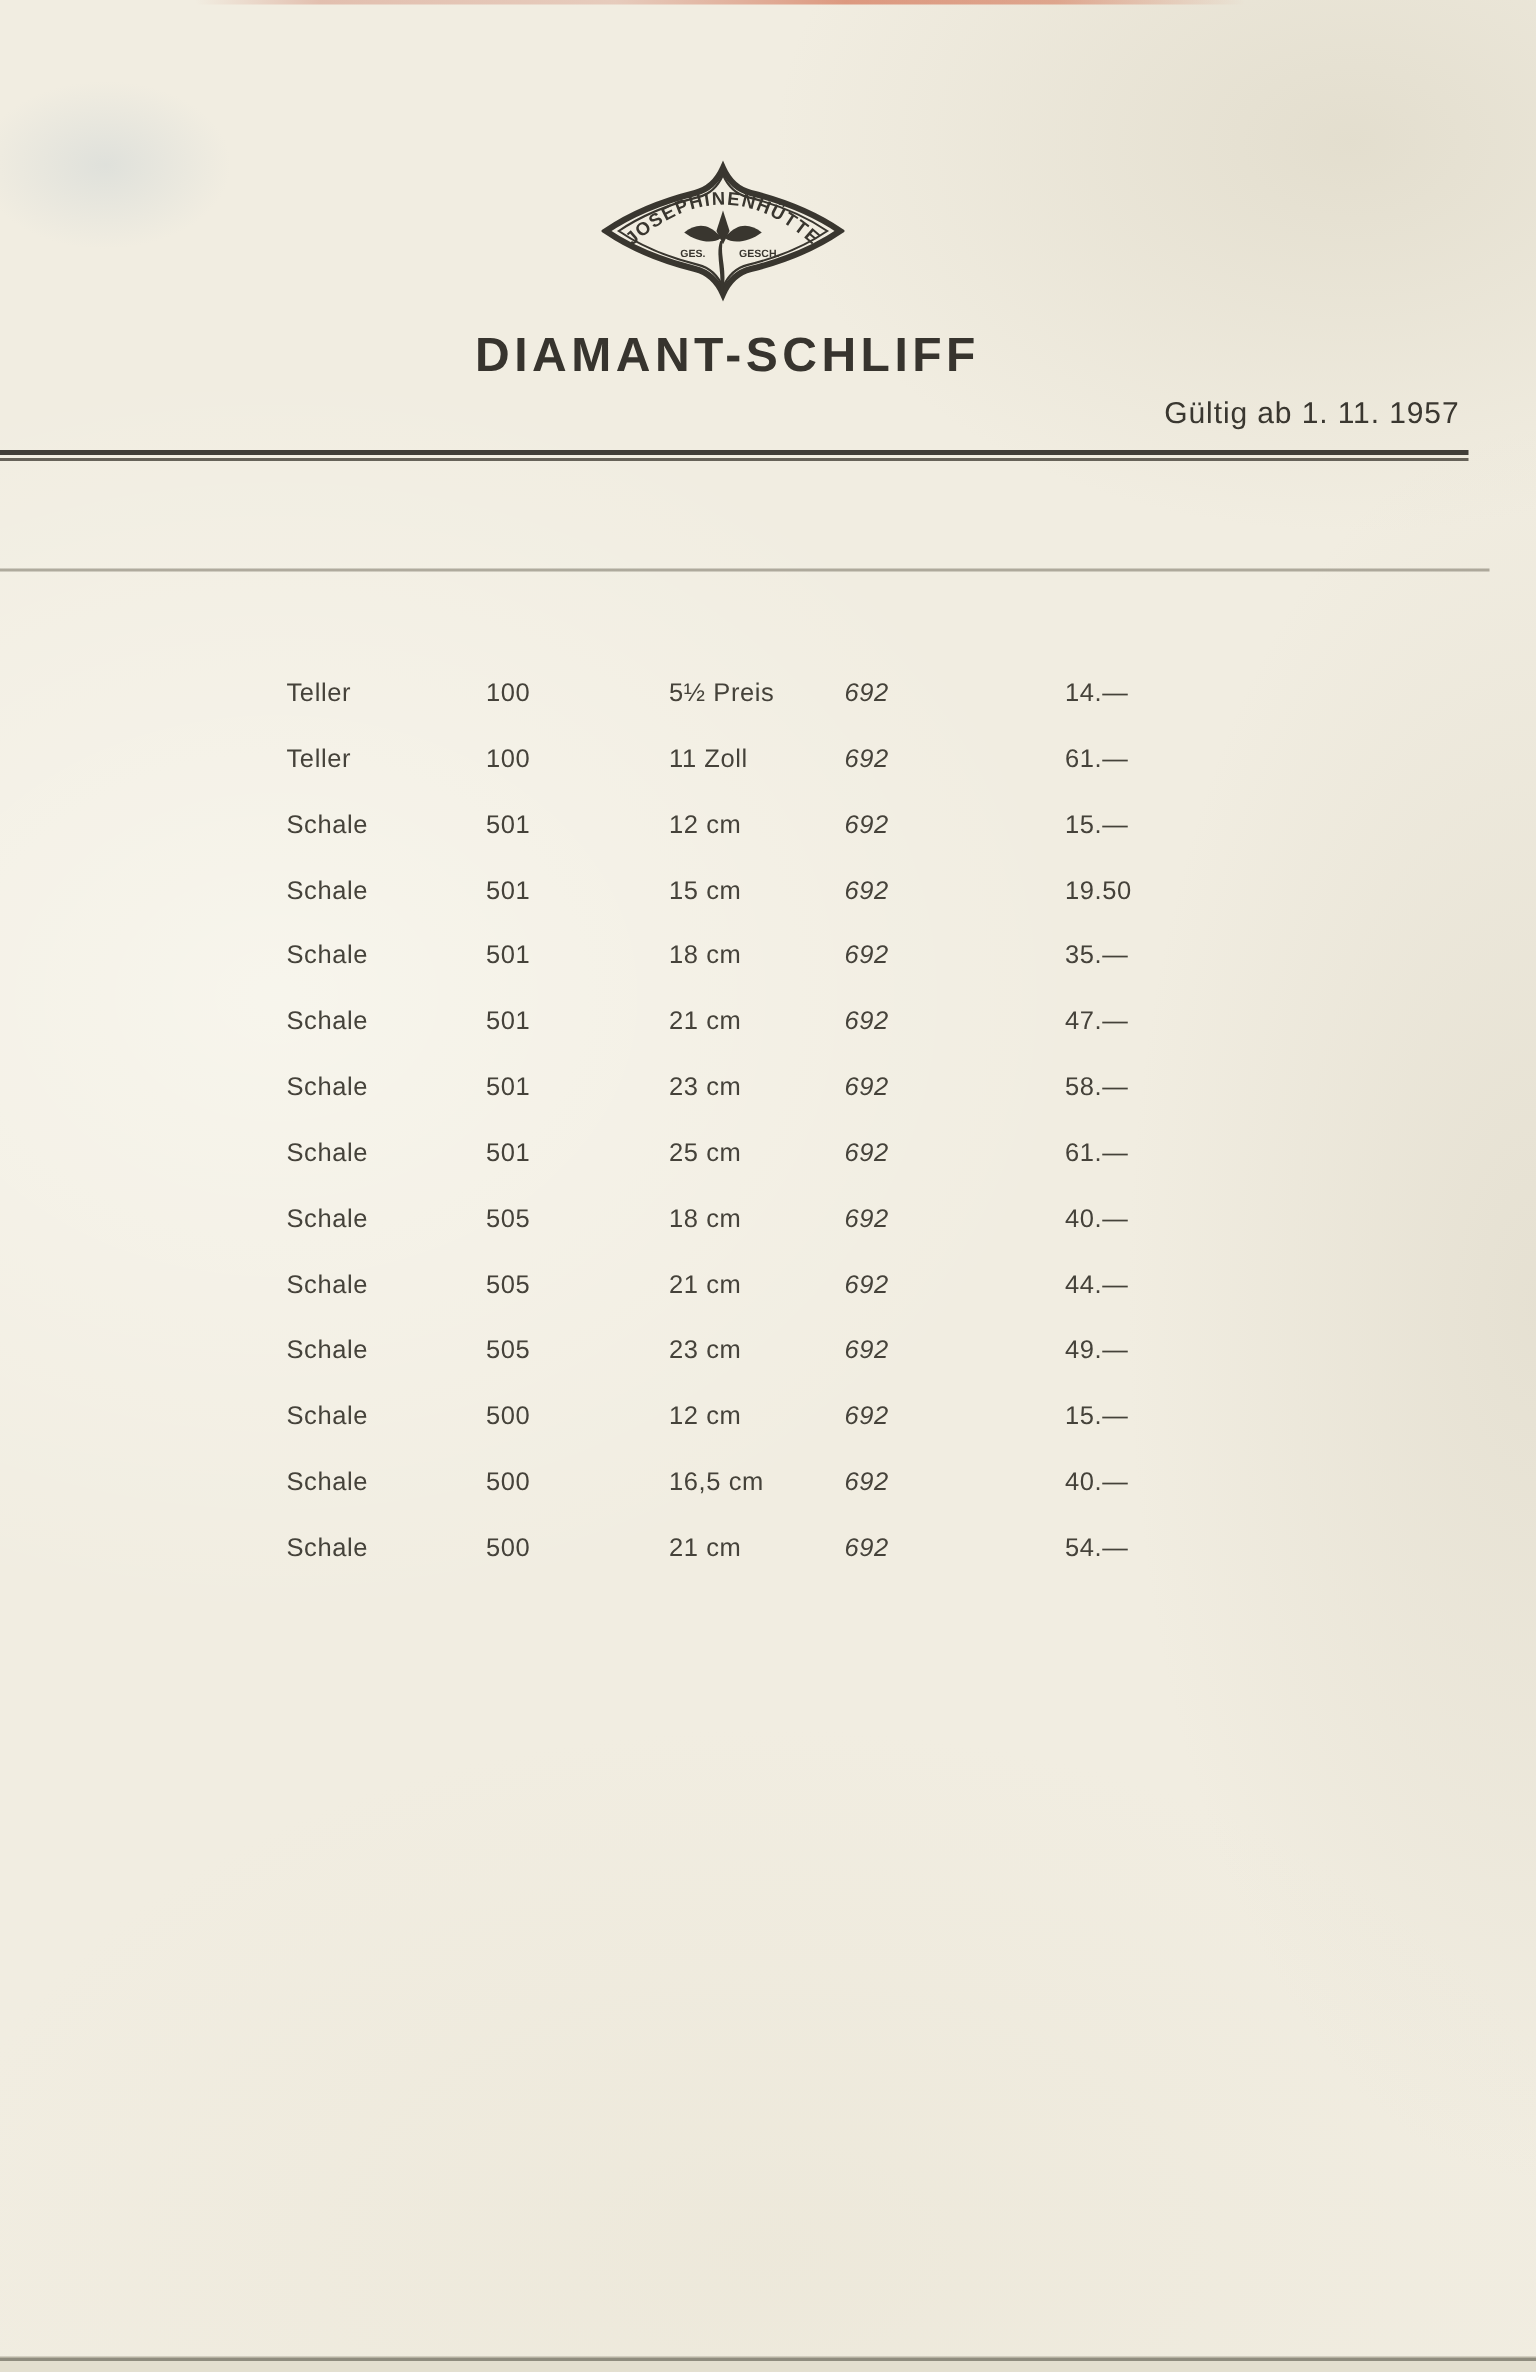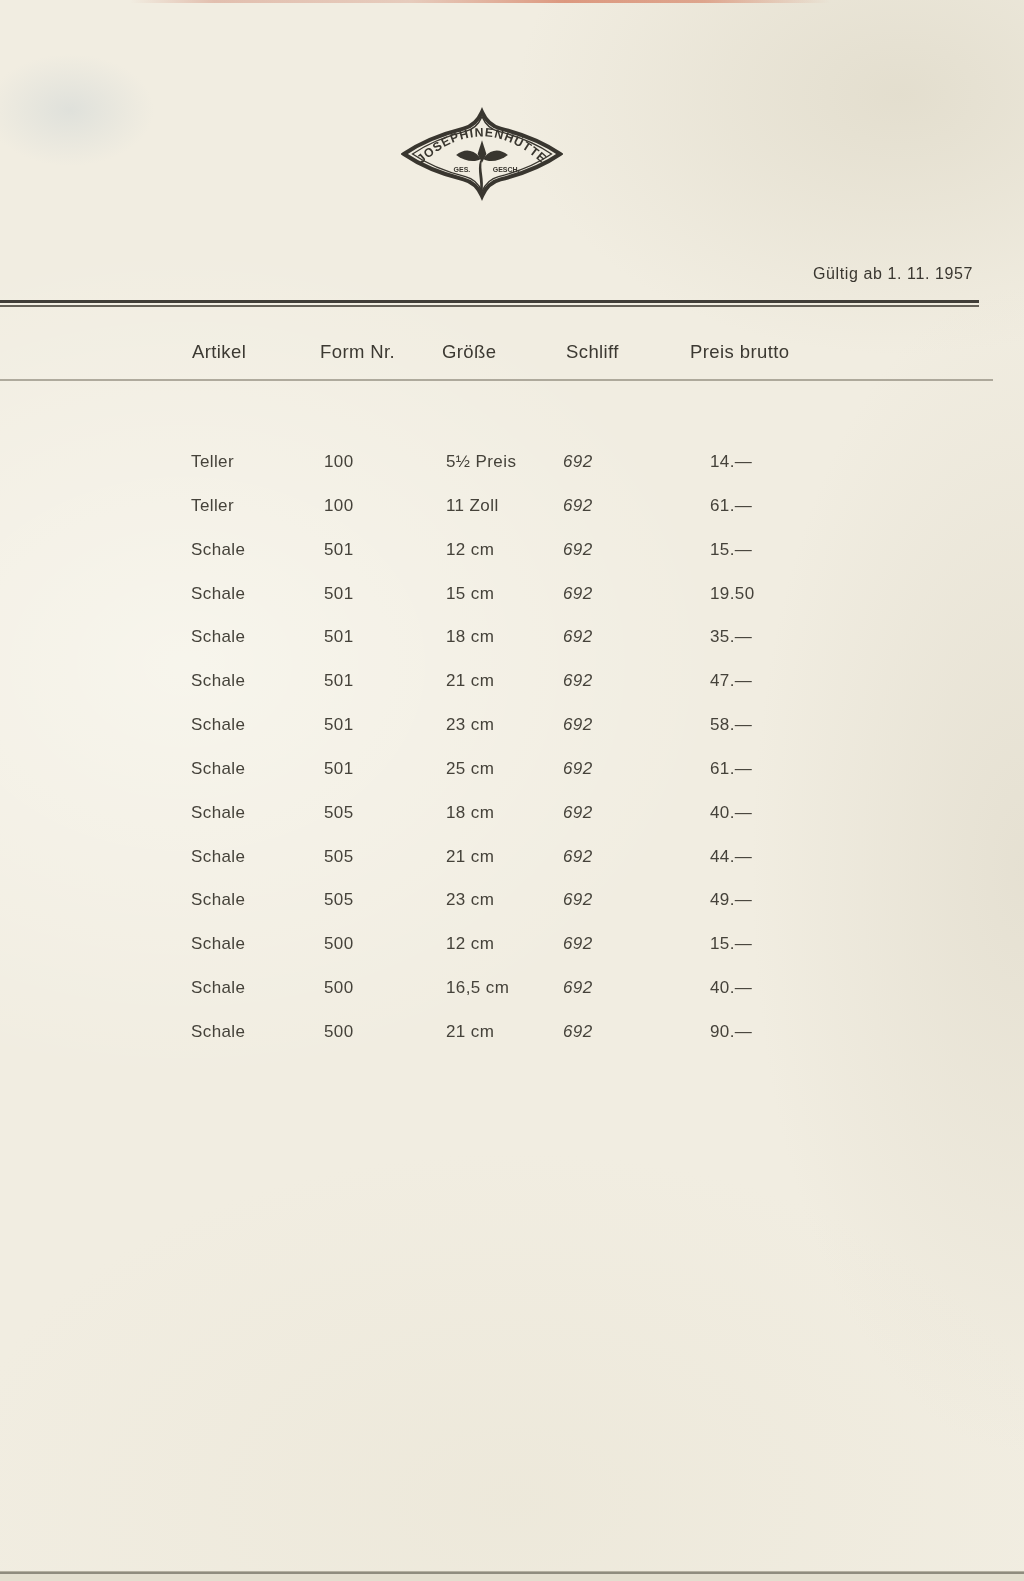--- a/index.html
+++ b/index.html
@@ -32,21 +32,21 @@
   }
   .logo{ position:absolute; left:401px; top:106px; width:162px; height:96px; }
   .logo svg{ width:100%; height:100%; }
   .title{
     position:absolute; top:218px; left:0; width:970px;
     text-align:center; font-size:32px; font-weight:bold;
     letter-spacing:3px; color:#37342e; white-space:nowrap;
   }
   .valid{
     position:absolute; top:265px; right:51px;
-    font-size:16px; letter-spacing:0.6px; color:#3a3730; white-space:nowrap;
+    font-size:20px; letter-spacing:0.6px; color:#3a3730; white-space:nowrap;
   }
   .rule-thick{
     position:absolute; top:300px; left:0; width:979px; height:8px;
     background:linear-gradient(#413e38 0 3px, rgba(0,0,0,0) 3px 5px, rgba(78,74,65,0.85) 5px 7px, rgba(0,0,0,0) 7px);
   }
   .rule-thin{
     position:absolute; top:379px; left:0; width:993px; height:2px;
     background:rgba(118,113,98,0.55);
   }
   .hdr-row{ position:absolute; top:341px; left:0; right:0; height:26px; font-size:18.5px; color:#3c3932; }
@@ -90,32 +90,26 @@
         <path d="M83 35 L87.5 49 L83 58 L78.5 49 Z"></path>
         <path d="M80.5 52 C73 43.5 64.5 43.5 56.5 50 C65 56.5 76 58 81.5 54 Z"></path>
         <path d="M85.5 52 C93 43.5 101.5 43.5 109.5 50 C101 56.5 90 58 84.5 54 Z"></path>
         <path d="M83 55 C80.5 66 86 74 83.2 90 L81 90 C82.5 76 77.8 66 81 56 Z"></path>
       </g>
       <text x="71" y="67" text-anchor="end" font-family="Liberation Sans, sans-serif" font-size="7.2" font-weight="bold" fill="#39362f">GES.</text>
       <text x="94" y="67" text-anchor="start" font-family="Liberation Sans, sans-serif" font-size="7.2" font-weight="bold" fill="#39362f">GESCH.</text>
     </svg>
   </div>
 
+  <div class="title">DIAMANT-SCHLIFF</div>
 
   <div class="valid">Gültig ab 1. 11. 1957</div>
 
   <div class="rule-thick"></div>
 
-  <div class="hdr-row">
-    <span class="h-artikel">Artikel</span>
-    <span class="h-form">Form Nr.</span>
-    <span class="h-groesse">Größe</span>
-    <span class="h-schliff">Schliff</span>
-    <span class="h-preis">Preis brutto</span>
-  </div>
 
   <div class="rule-thin"></div>
 
   <div class="rows">
     <div class="row">
       <span class="c-0">Teller</span>
       <span class="c-1">100</span>
       <span class="c-2">5½ Preis</span>
       <span class="c-3">692</span>
       <span class="c-4">14.—</span>
@@ -215,19 +209,19 @@
       <span class="c-2">16,5 cm</span>
       <span class="c-3">692</span>
       <span class="c-4">40.—</span>
     </div>
 
     <div class="row">
       <span class="c-0">Schale</span>
       <span class="c-1">500</span>
       <span class="c-2">21 cm</span>
       <span class="c-3">692</span>
-      <span class="c-4">90.—</span>
+      <span class="c-4">54.—</span>
     </div>
   </div>
 
   <div class="bottom-edge"></div>
   <div class="bottom-fade"></div>
 </div>
 
 </body></html>

